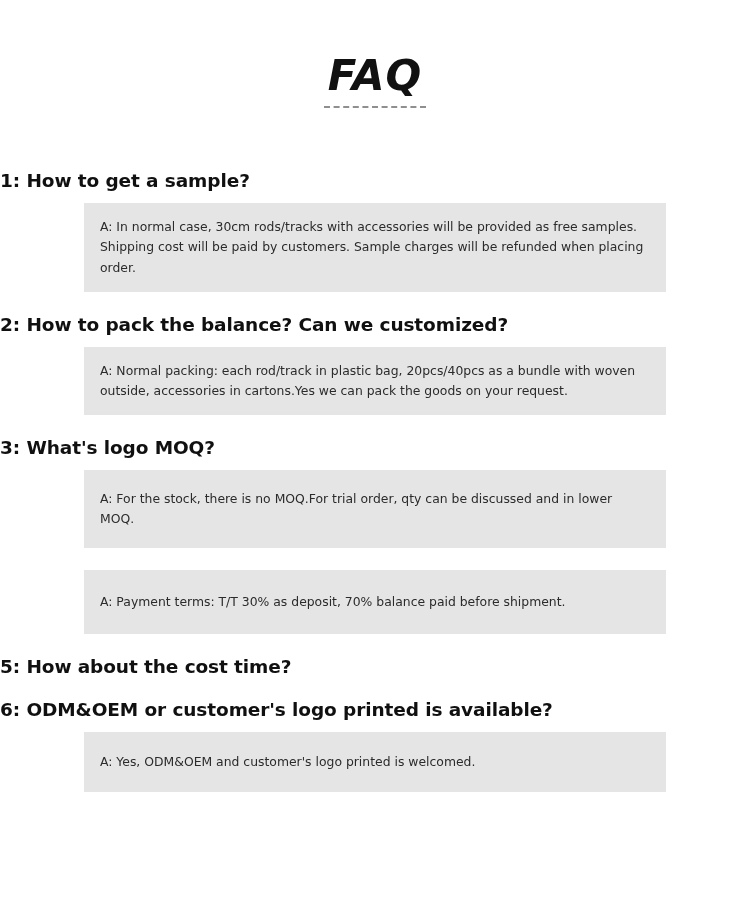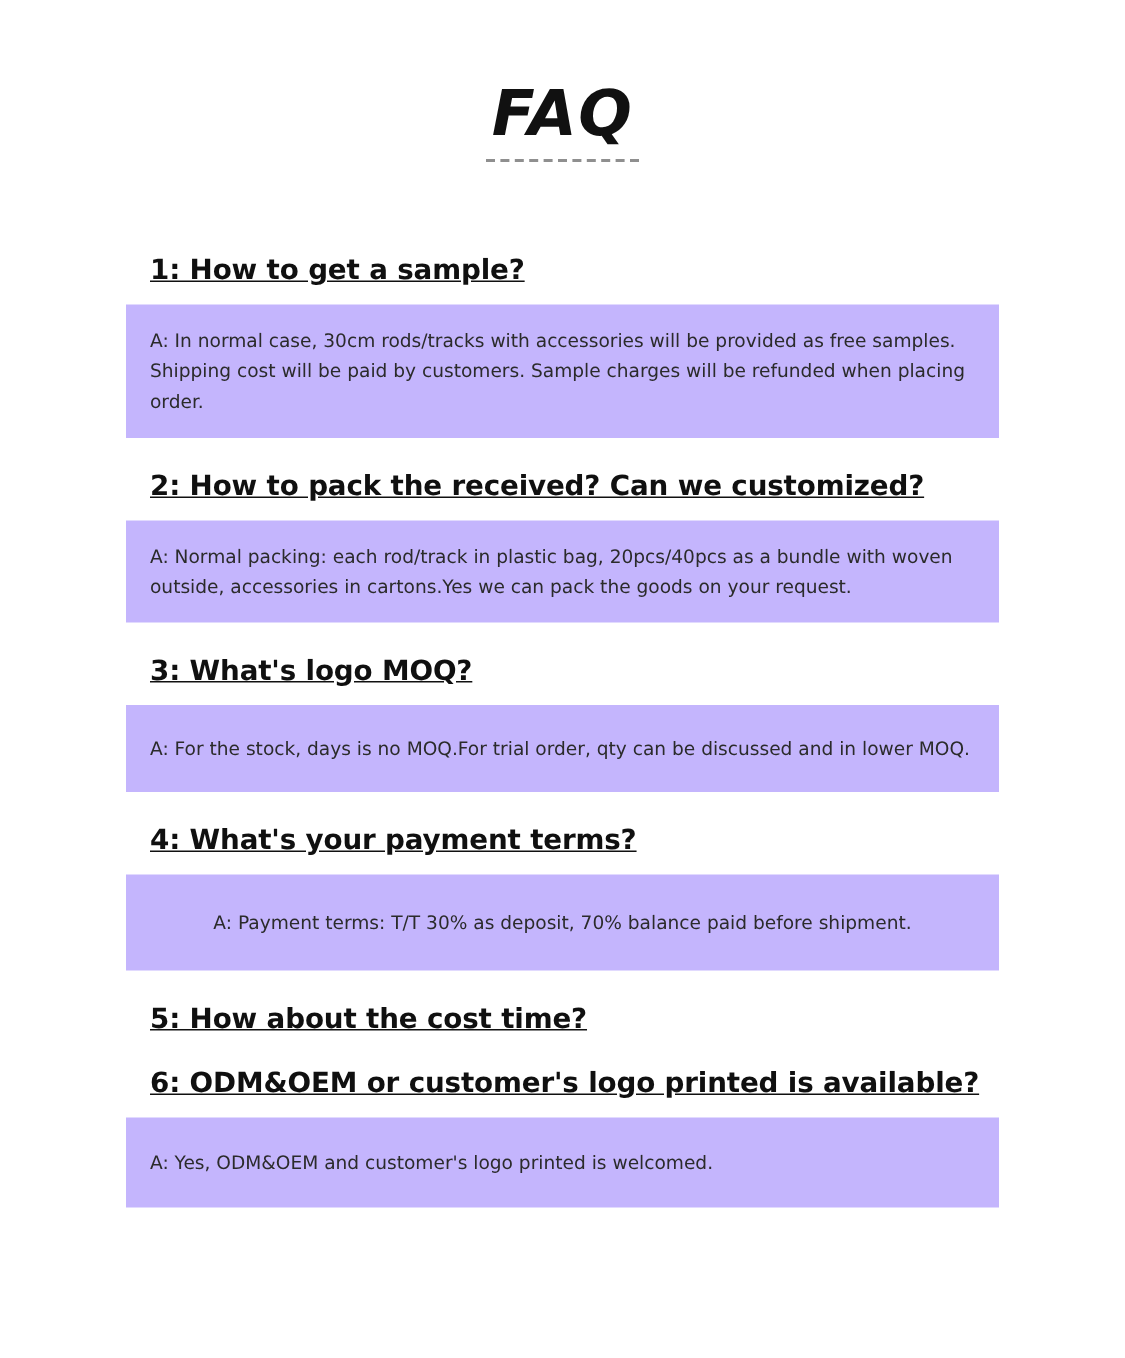--- a/index.html
+++ b/index.html
@@ -41,72 +41,69 @@
   }
   .faq-item {
     margin-bottom: 22px;
   }
   .faq-q {
     font-family: "DejaVu Sans", sans-serif;
     font-weight: bold;
     font-size: 18.5px;
     color: #101010;
     margin: 0 0 12px 0;
-    padding-left: 100px;
     letter-spacing: -0.1px;
-    text-decoration: underline;
   }
   .faq-a {
-    background: #c4b5fd;
+    background: #e5e5e5;
     margin: 0 84px 0 84px;
     padding: 14px 16px 14px 16px;
     box-sizing: border-box;
     font-family: "DejaVu Sans", sans-serif;
     font-size: 12.4px;
     line-height: 1.62;
     color: #2b2b2b;
     min-height: 28px;
   }
   .faq-a.one-line {
     padding-top: 17px;
     padding-bottom: 17px;
   }
   .faq-item-1 .faq-a { margin-right: 84px; }
   .faq-item-3 .faq-a { padding-top: 19px; padding-bottom: 19px; }
-  .faq-item-4 .faq-a { padding-top: 22px; padding-bottom: 22px; text-align: center; }
+  .faq-item-4 .faq-a { padding-top: 22px; padding-bottom: 22px; }
   .faq-item-6 .faq-a { padding-top: 20px; padding-bottom: 20px; }
 </style>
 </head>
 <body>
 
 <div class="page">
 
   <div class="faq-title-wrap">
     <h1 class="faq-title">FAQ</h1>
   </div>
 
   <div class="faq-list">
 
     <div class="faq-item faq-item-1">
       <h2 class="faq-q">1: How to get a sample?</h2>
       <div class="faq-a">A: In normal case, 30cm rods/tracks with accessories will be provided as free samples. Shipping cost will be paid by customers. Sample charges will be refunded when placing order.</div>
     </div>
 
     <div class="faq-item faq-item-2">
-      <h2 class="faq-q">2: How to pack the received? Can we customized?</h2>
+      <h2 class="faq-q">2: How to pack the balance? Can we customized?</h2>
       <div class="faq-a">A: Normal packing: each rod/track in plastic bag, 20pcs/40pcs as a bundle with woven outside, accessories in cartons.Yes we can pack the goods on your request.</div>
     </div>
 
     <div class="faq-item faq-item-3">
       <h2 class="faq-q">3: What's logo MOQ?</h2>
-      <div class="faq-a one-line">A: For the stock, days is no MOQ.For trial order, qty can be discussed and in lower MOQ.</div>
+      <div class="faq-a one-line">A: For the stock, there is no MOQ.For trial order, qty can be discussed and in lower MOQ.</div>
     </div>
 
     <div class="faq-item faq-item-4">
-      <h2 class="faq-q">4: What's your payment terms?</h2>
       <div class="faq-a one-line">A: Payment terms: T/T 30% as deposit, 70% balance paid before shipment.</div>
     </div>
 
     <div class="faq-item faq-item-5">
       <h2 class="faq-q">5: How about the cost time?</h2>
     </div>
 
     <div class="faq-item faq-item-6">
       <h2 class="faq-q">6: ODM&amp;OEM or customer's logo printed is available?</h2>
       <div class="faq-a one-line">A: Yes, ODM&amp;OEM and customer's logo printed is welcomed.</div>

